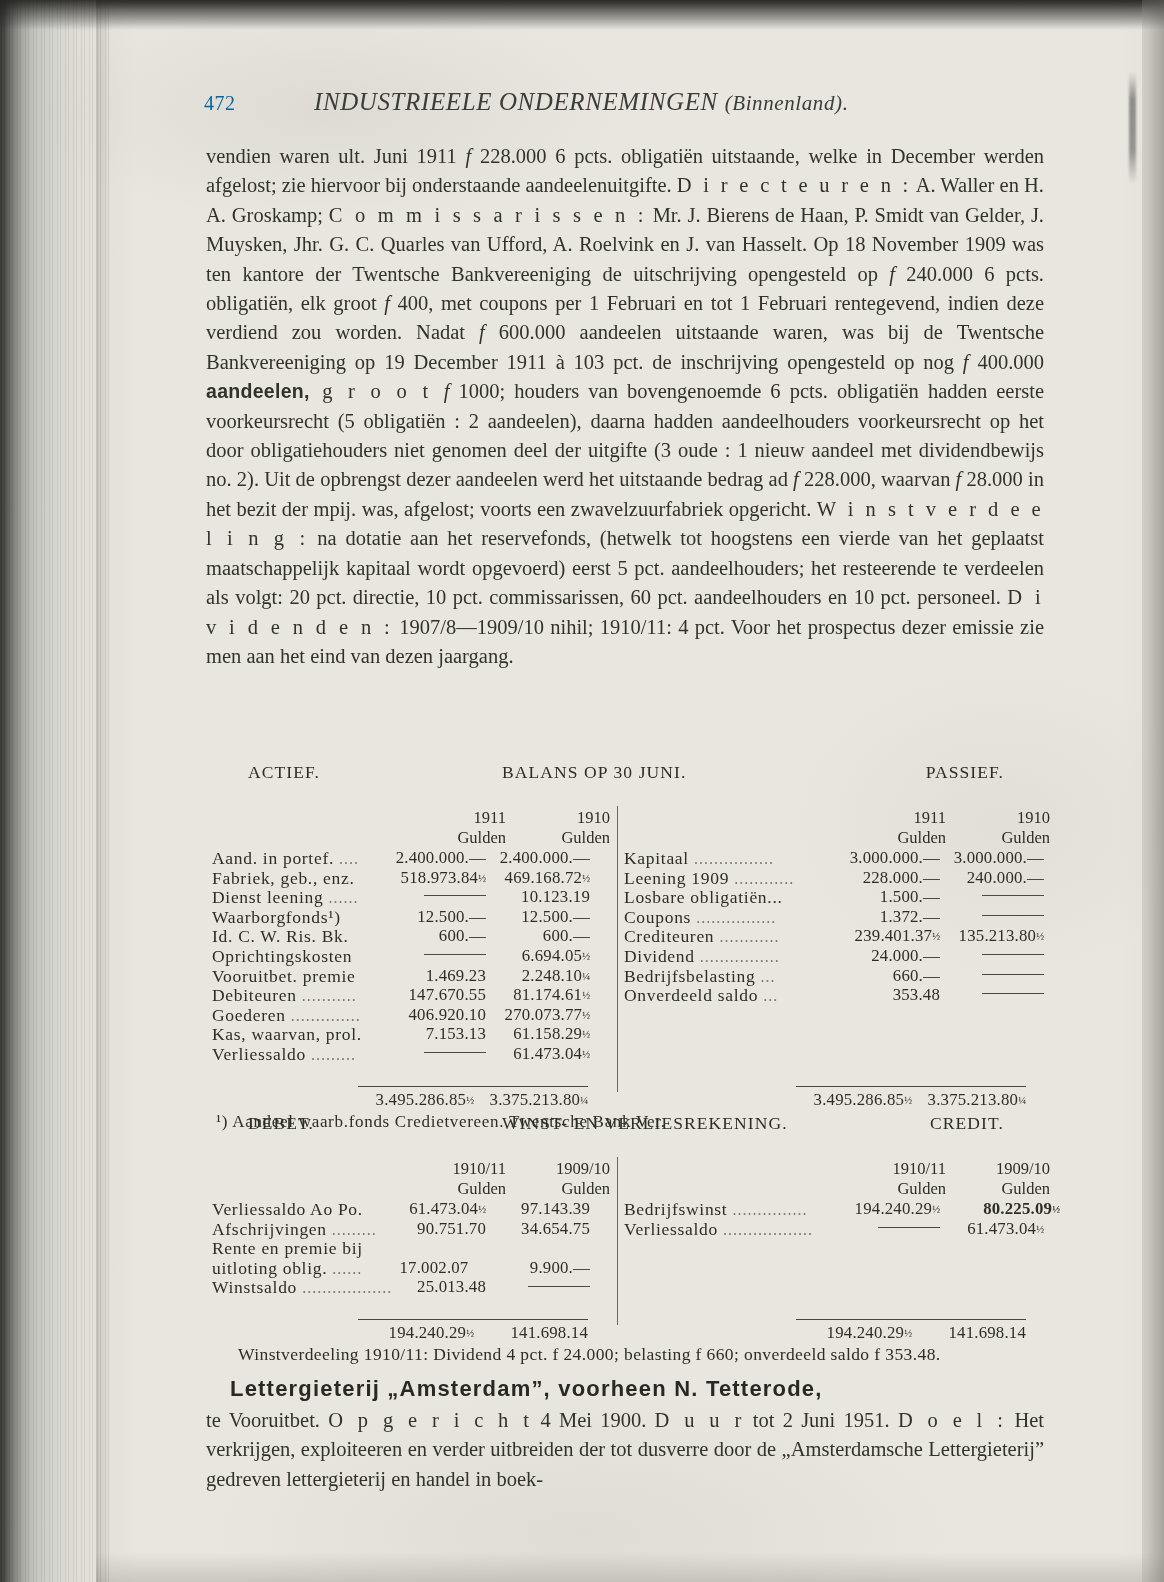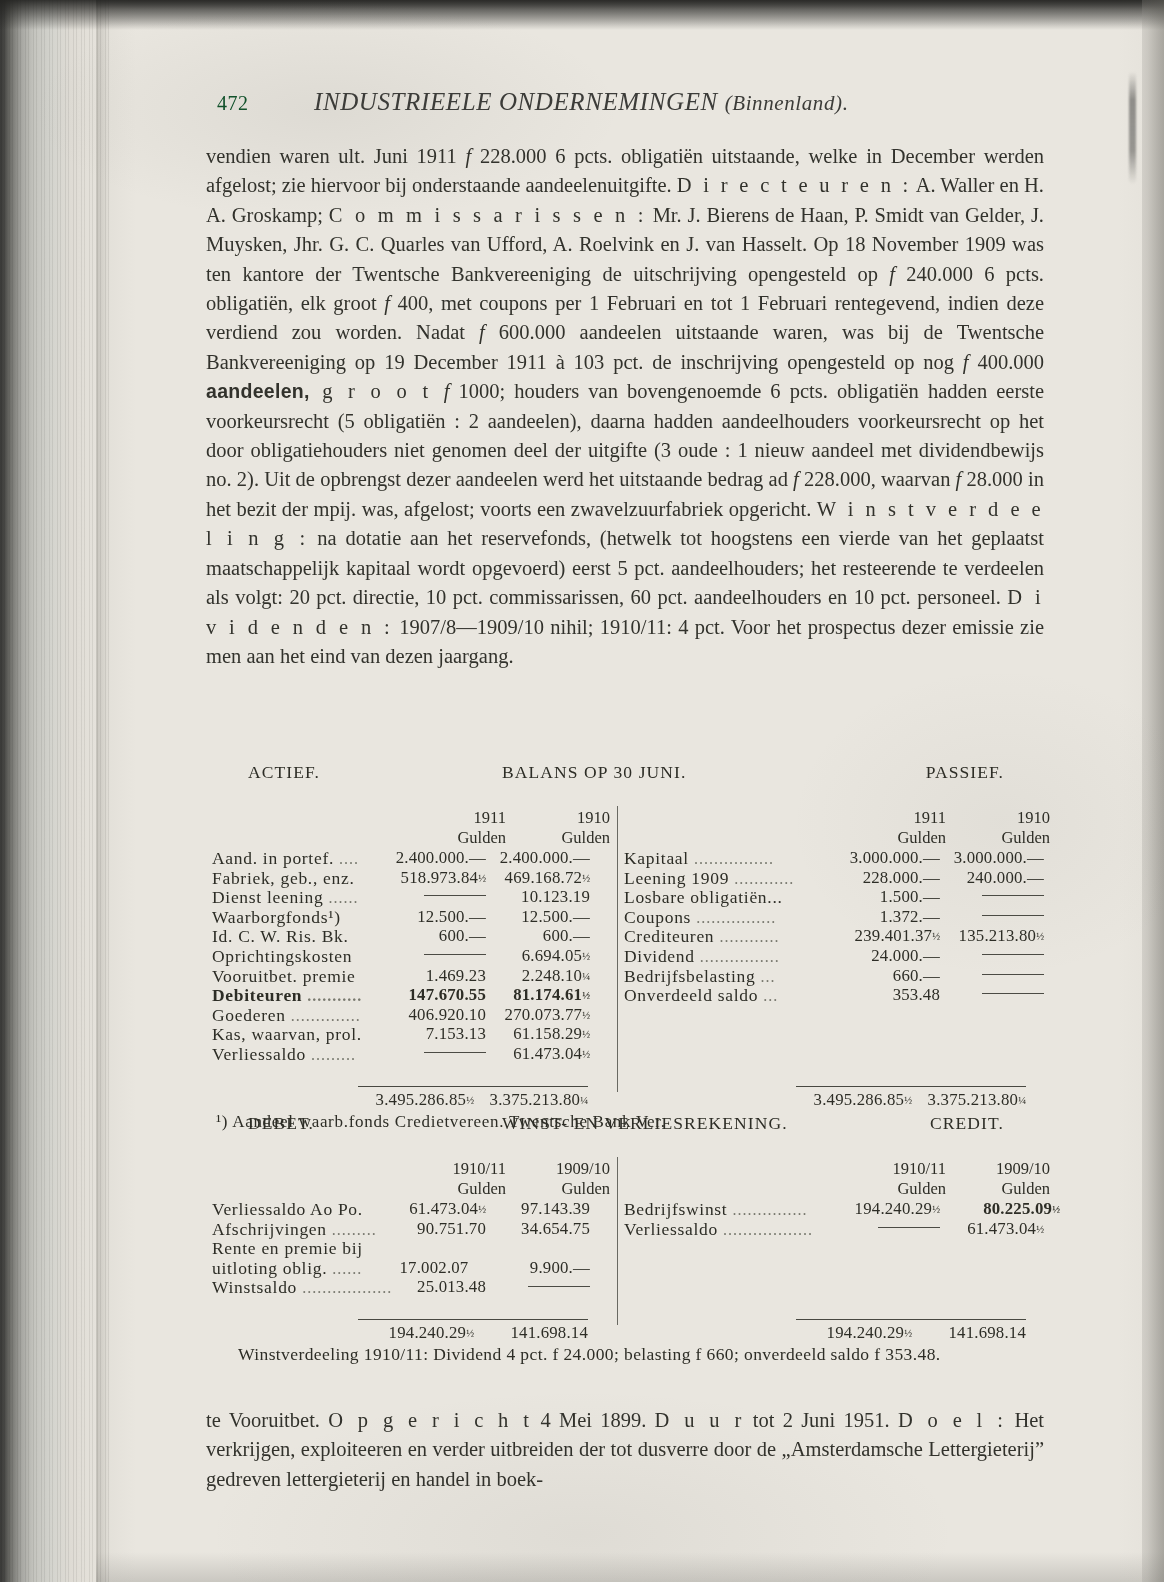--- a/index.html
+++ b/index.html
@@ -63,22 +63,22 @@
       radial-gradient(ellipse 420px 160px at 28% 7%, rgba(120,118,110,.10), rgba(0,0,0,0) 70%),
       radial-gradient(ellipse 300px 220px at 86% 52%, rgba(125,123,115,.07), rgba(0,0,0,0) 70%),
       radial-gradient(ellipse 520px 200px at 50% 97%, rgba(120,118,110,.09), rgba(0,0,0,0) 72%);
   }
 
   
   .content{position:absolute;left:0;top:0;width:100%;height:100%;}
 
   .hdr{position:absolute;left:204px;top:88px;width:820px;}
   .folio{
-    position:absolute;left:13px;top:4px;
-    font-size:20px;color:#14532d;letter-spacing:.5px;
+    position:absolute;left:0;top:4px;
+    font-size:20px;color:#0369a1;letter-spacing:.5px;
   }
   .runhead{
     position:absolute;left:110px;top:0;
     font-style:italic;font-size:25px;color:#3f3f3c;
     letter-spacing:.6px;white-space:nowrap;
   }
   .runhead .sm{font-size:21px;}
 
   .body{
     position:absolute;left:206px;top:142px;width:838px;
@@ -199,21 +199,21 @@
         <div class="row" style="top: 162px; position: absolute; left: 6px; width: 400px;">
           <span class="lbl">Oprichtingskosten</span>
           <span class="num" style="left:170px;width:104px;"><span class="dash"></span></span>
           <span class="num" style="left:274px;width:104px;">6.694.05<sup class="h">½</sup></span>
         </div>
         <div class="row" style="top: 181.6px; position: absolute; left: 6px; width: 400px;">
           <span class="lbl">Vooruitbet. premie</span>
           <span class="num" style="left:170px;width:104px;">1.469.23</span>
           <span class="num" style="left:274px;width:104px;">2.248.10<sup class="h">¼</sup></span>
         </div>
-        <div class="row" style="top: 201.2px; position: absolute; left: 6px; width: 400px; font-weight: bold;">
+        <div class="row" style="top: 201.2px; position: absolute; left: 6px; width: 400px;">
           <span class="lbl">Debiteuren <span class="lead">...........</span></span>
           <span class="num" style="left:170px;width:104px;">147.670.55</span>
           <span class="num" style="left:274px;width:104px;">81.174.61<sup class="h">½</sup></span>
         </div>
         <div class="row" style="top: 220.8px; position: absolute; left: 6px; width: 400px;">
           <span class="lbl">Goederen <span class="lead">..............</span></span>
           <span class="num" style="left:170px;width:104px;">406.920.10</span>
           <span class="num" style="left:274px;width:104px;">270.073.77<sup class="h">½</sup></span>
         </div>
         <div class="row" style="top: 240.4px; position: absolute; left: 6px; width: 400px;">
@@ -339,17 +339,18 @@
         <div class="rule" style="left: 152px; width: 230px; top: 184px;"></div>
         <div class="rule" style="left: 590px; width: 230px; top: 184px;"></div>
         <div class="num" style="left: 158px; width: 110px; top: 188px;">194.240.29<sup class="h">½</sup></div>
         <div class="num" style="left: 272px; width: 110px; top: 188px;">141.698.14</div>
         <div class="num" style="left: 596px; width: 110px; top: 188px;">194.240.29<sup class="h">½</sup></div>
         <div class="num" style="left: 710px; width: 110px; top: 188px;">141.698.14</div>
         <div style="position: absolute; left: 4px; width: 836px; font-size: 17.5px; line-height: 22px; letter-spacing: 0.4px; text-indent: 28px; top: 208px;">Winstverdeeling  1910/11: Dividend  4  pct.  f 24.000;  belasting  f 660;  onverdeeld saldo f 353.48.</div>
       </div>
   </div>
 
+  <div class="company">Lettergieterij „Amsterdam”, voorheen N. Tetterode,</div>
   <div class="cbody">
-    <p><span>te Vooruitbet.  </span><span class="sp">O p g e r i c h t</span><span> 4 Mei 1899.   </span><span class="sp">D u u r</span><span> tot 2 Juni 1951.   </span><span class="sp">D o e l :</span><span> Het verkrijgen, exploiteeren en verder uitbreiden der tot dusverre door de „Amsterdamsche Lettergieterij” gedreven lettergieterij en handel in boek-</span></p>
+    <p><span>te Vooruitbet.  </span><span class="sp">O p g e r i c h t</span><span> 4 Mei 1900.   </span><span class="sp">D u u r</span><span> tot 2 Juni 1951.   </span><span class="sp">D o e l :</span><span> Het verkrijgen, exploiteeren en verder uitbreiden der tot dusverre door de „Amsterdamsche Lettergieterij” gedreven lettergieterij en handel in boek-</span></p>
   </div>
 
 </div>
 
 </body></html>

